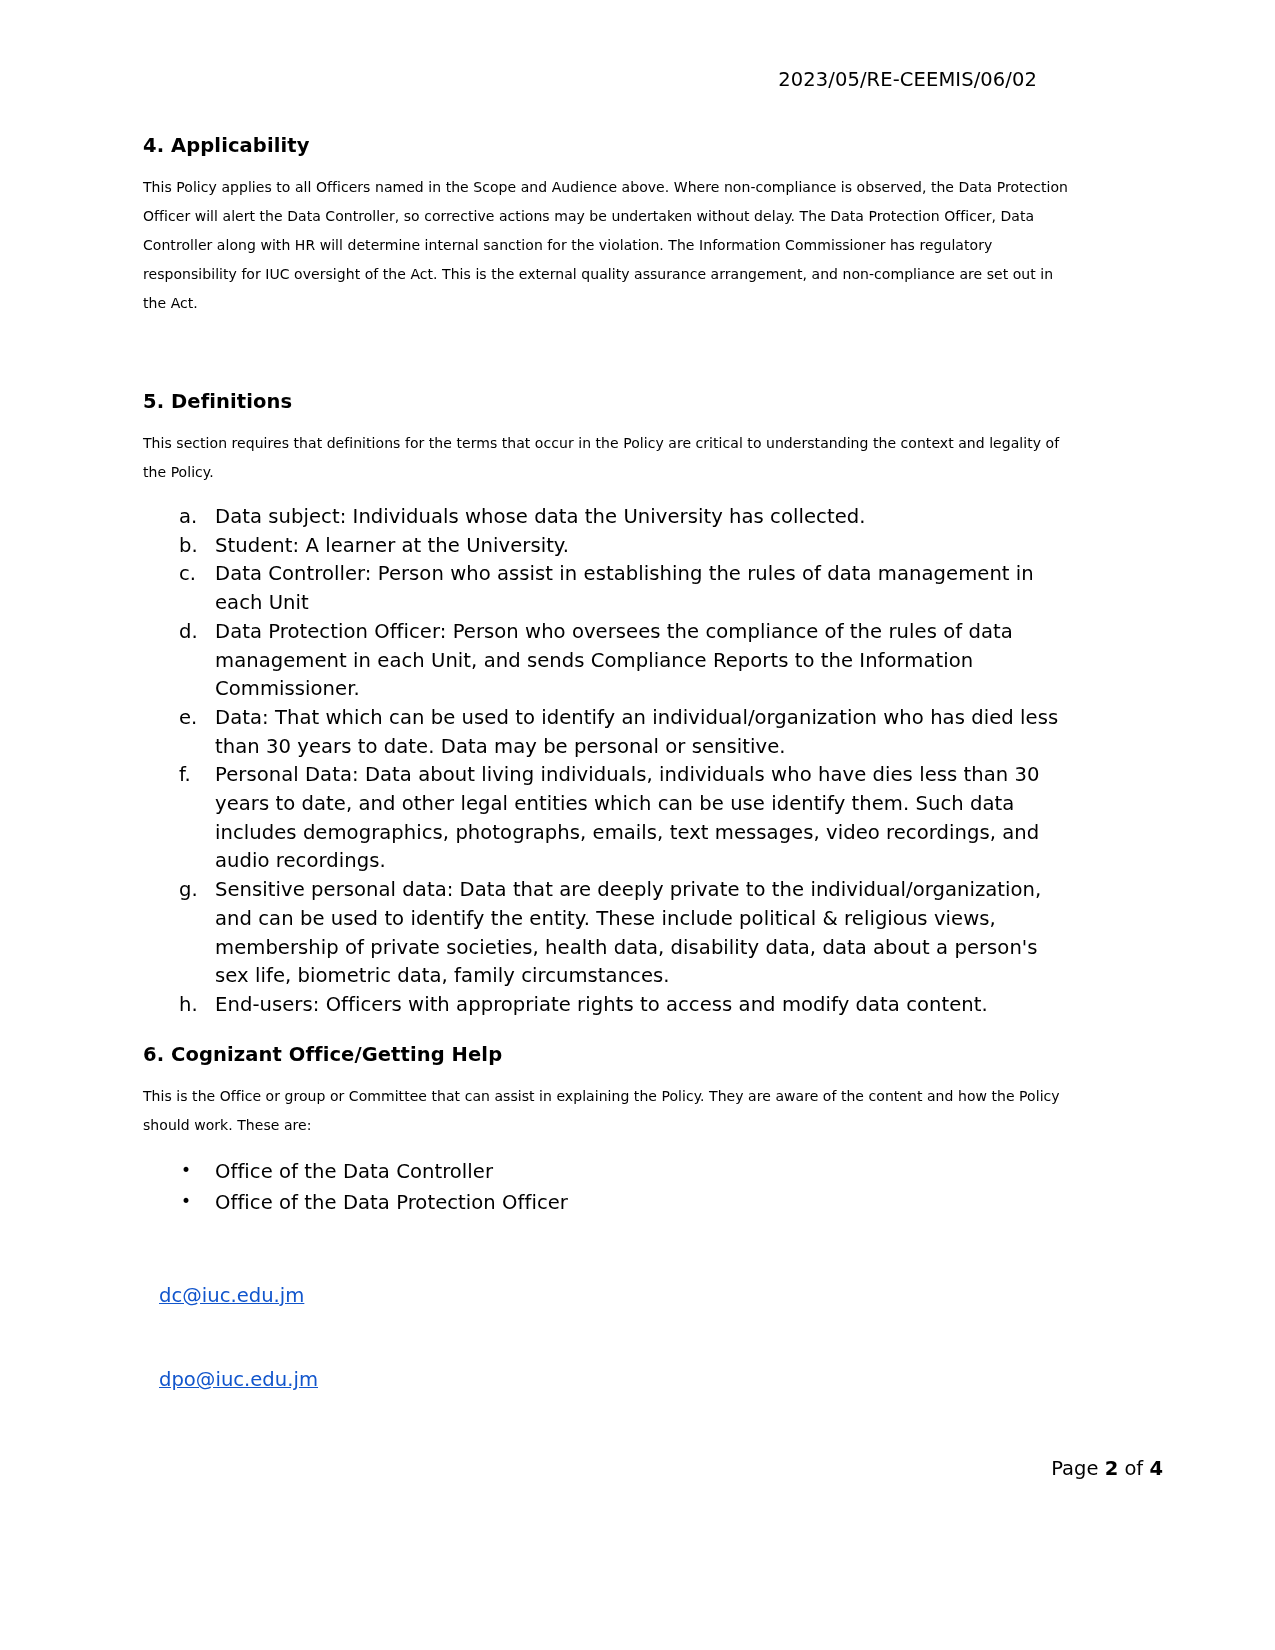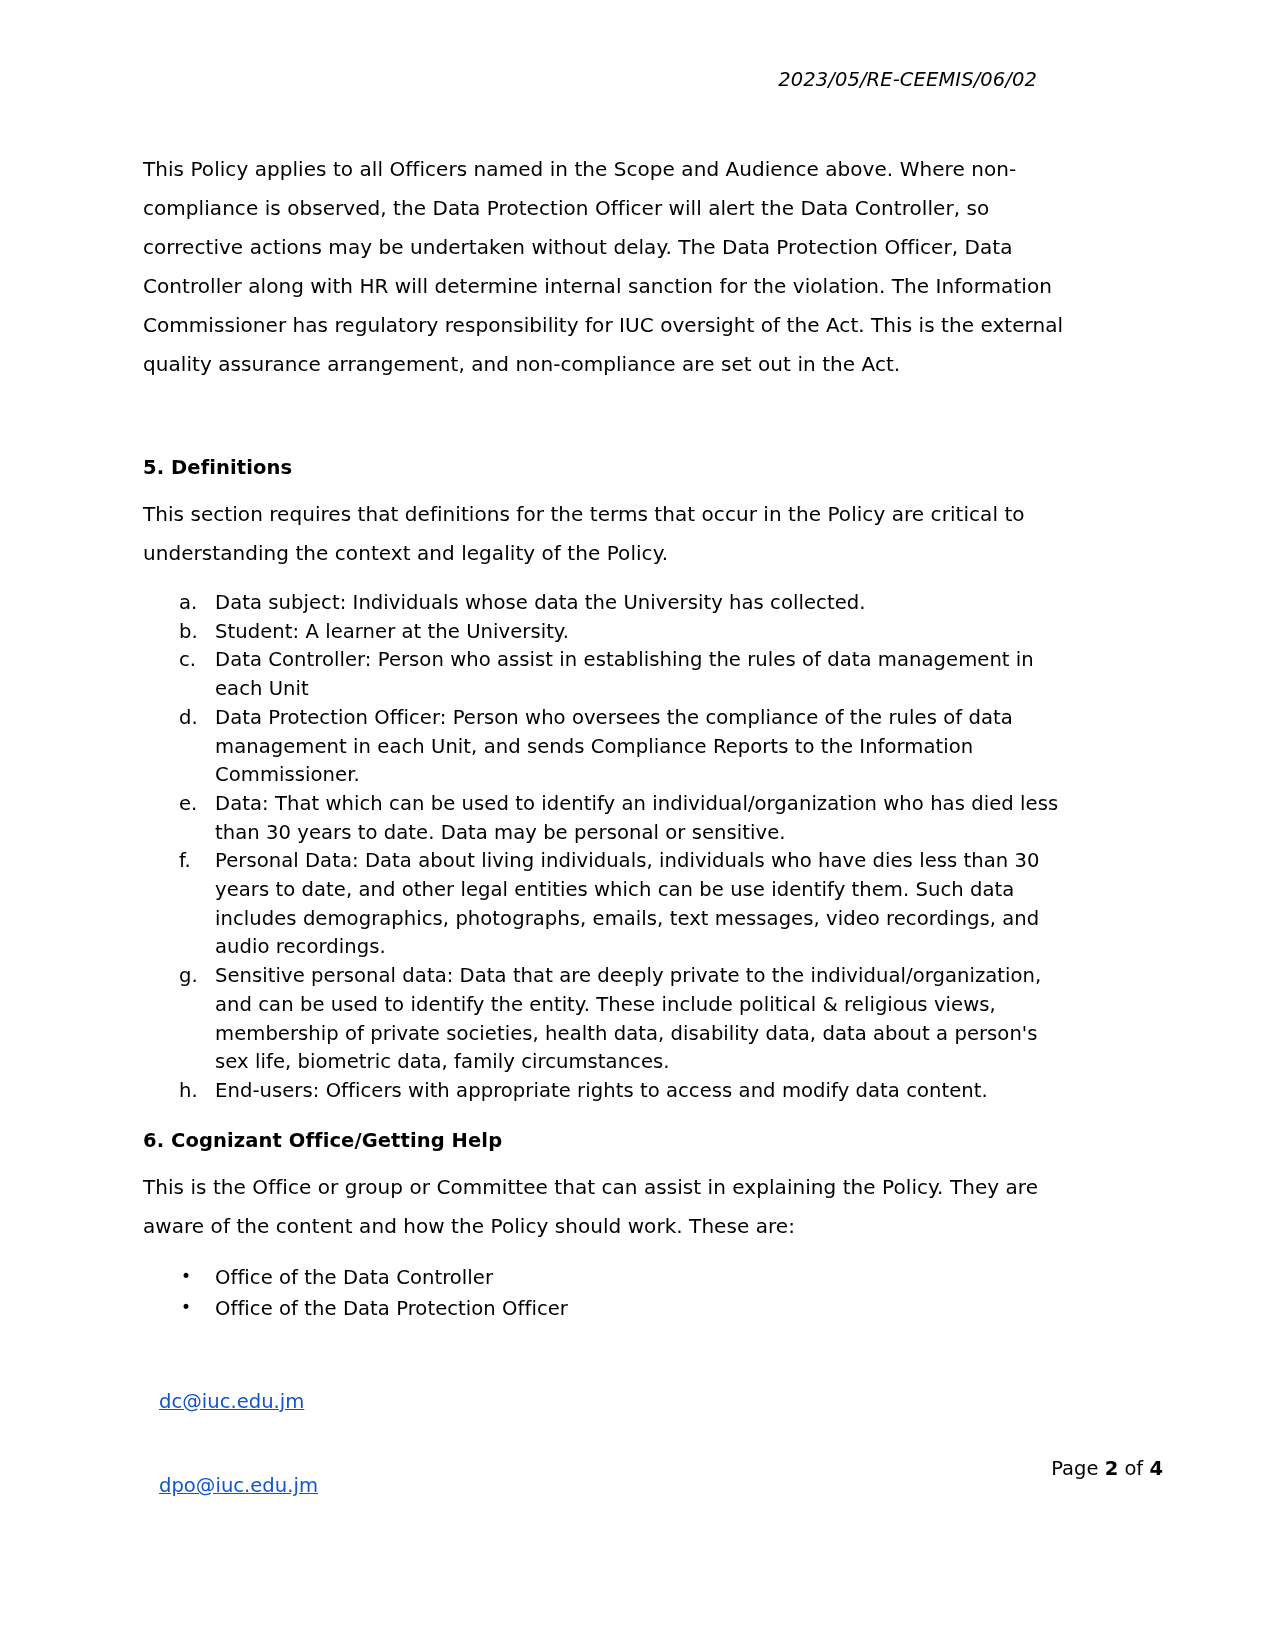--- a/index.html
+++ b/index.html
@@ -26,37 +26,36 @@
     position: absolute;
     top: 68px;
     right: 0;
     width: 1275px;
     box-sizing: border-box;
     padding-right: 238px;
     text-align: right;
     font-size: 19.5px;
     letter-spacing: 0.1px;
     color: #000;
-    font-style: italic;
   }
   .content {
     position: absolute;
     top: 134px;
     left: 143px;
     width: 925px;
   }
   h2.section-heading {
     font-size: 19.5px;
     font-weight: bold;
     margin: 0 0 0 0;
     letter-spacing: 0.1px;
   }
   p.body-text {
-    font-size: 20px;
-    line-height: 39px;
+    font-size: 14px;
+    line-height: 29px;
     margin: 0;
     text-align: left;
     letter-spacing: 0.05px;
   }
   .gap-after-para-1 { height: 72px; }
   .gap-list-top { height: 16px; }
   .gap-before-h6 { height: 23px; }
   .spacer-16 { height: 16px; }
   .spacer-24 { height: 24px; }
 
@@ -123,20 +122,21 @@
 </style>
 </head>
 <body>
 
 <div class="page">
 
   <div class="doc-header">2023/05/RE-CEEMIS/06/02</div>
 
   <div class="content">
 
+    <h2 class="section-heading">4. Applicability</h2>
     <div class="spacer-16"></div>
     <p class="body-text">This Policy applies to all Officers named in the Scope and Audience above. Where non-compliance is observed, the Data Protection Officer will alert the Data Controller, so corrective actions may be undertaken without delay. The Data Protection Officer, Data Controller along with HR will determine internal sanction for the violation. The Information Commissioner has regulatory responsibility for IUC oversight of the Act. This is the external quality assurance arrangement, and non-compliance are set out in the Act.</p>
 
     <div class="gap-after-para-1"></div>
 
     <h2 class="section-heading">5. Definitions</h2>
     <div class="spacer-16"></div>
     <p class="body-text">This section requires that definitions for the terms that occur in the Policy are critical to understanding the context and legality of the Policy.</p>
 
     <div class="gap-list-top"></div>

